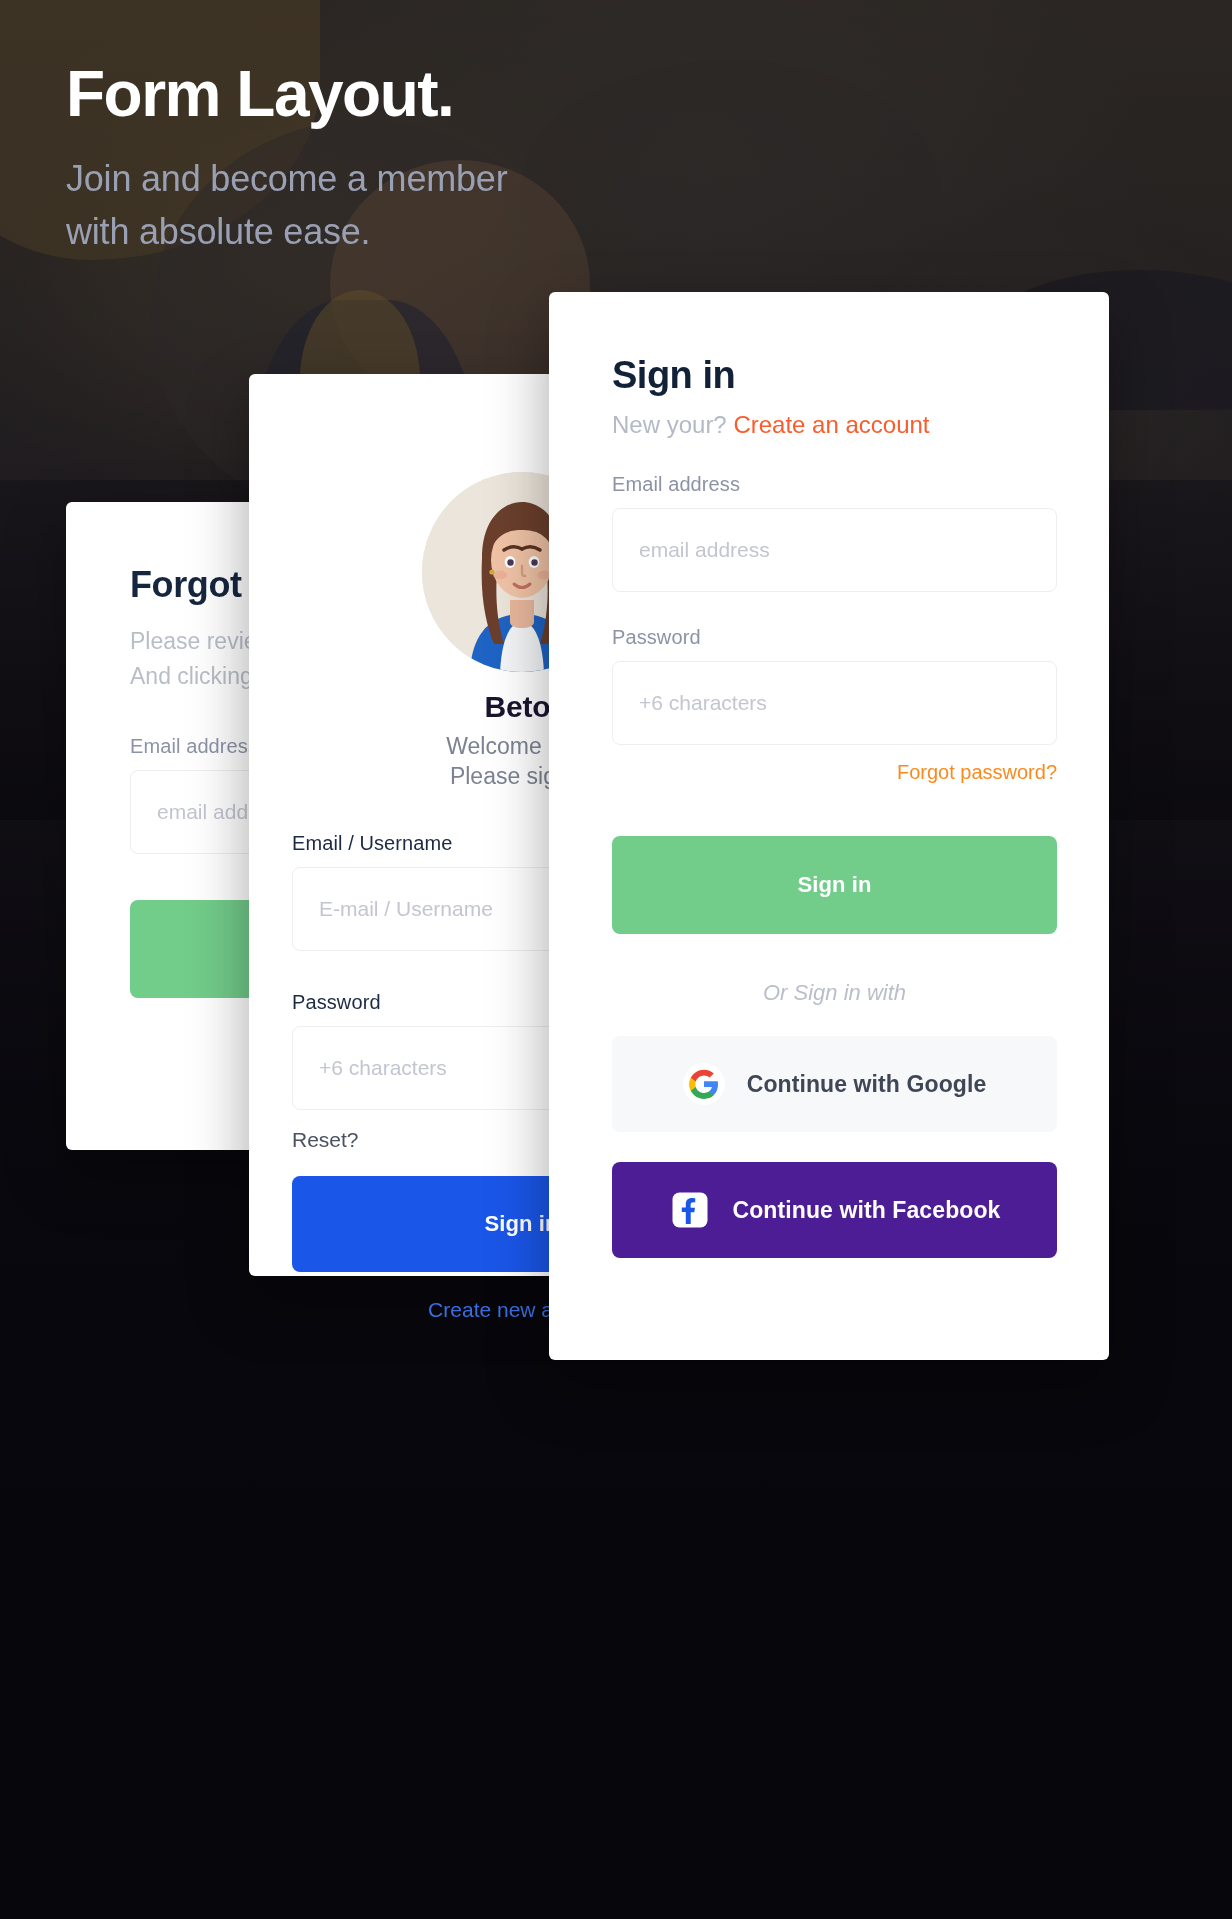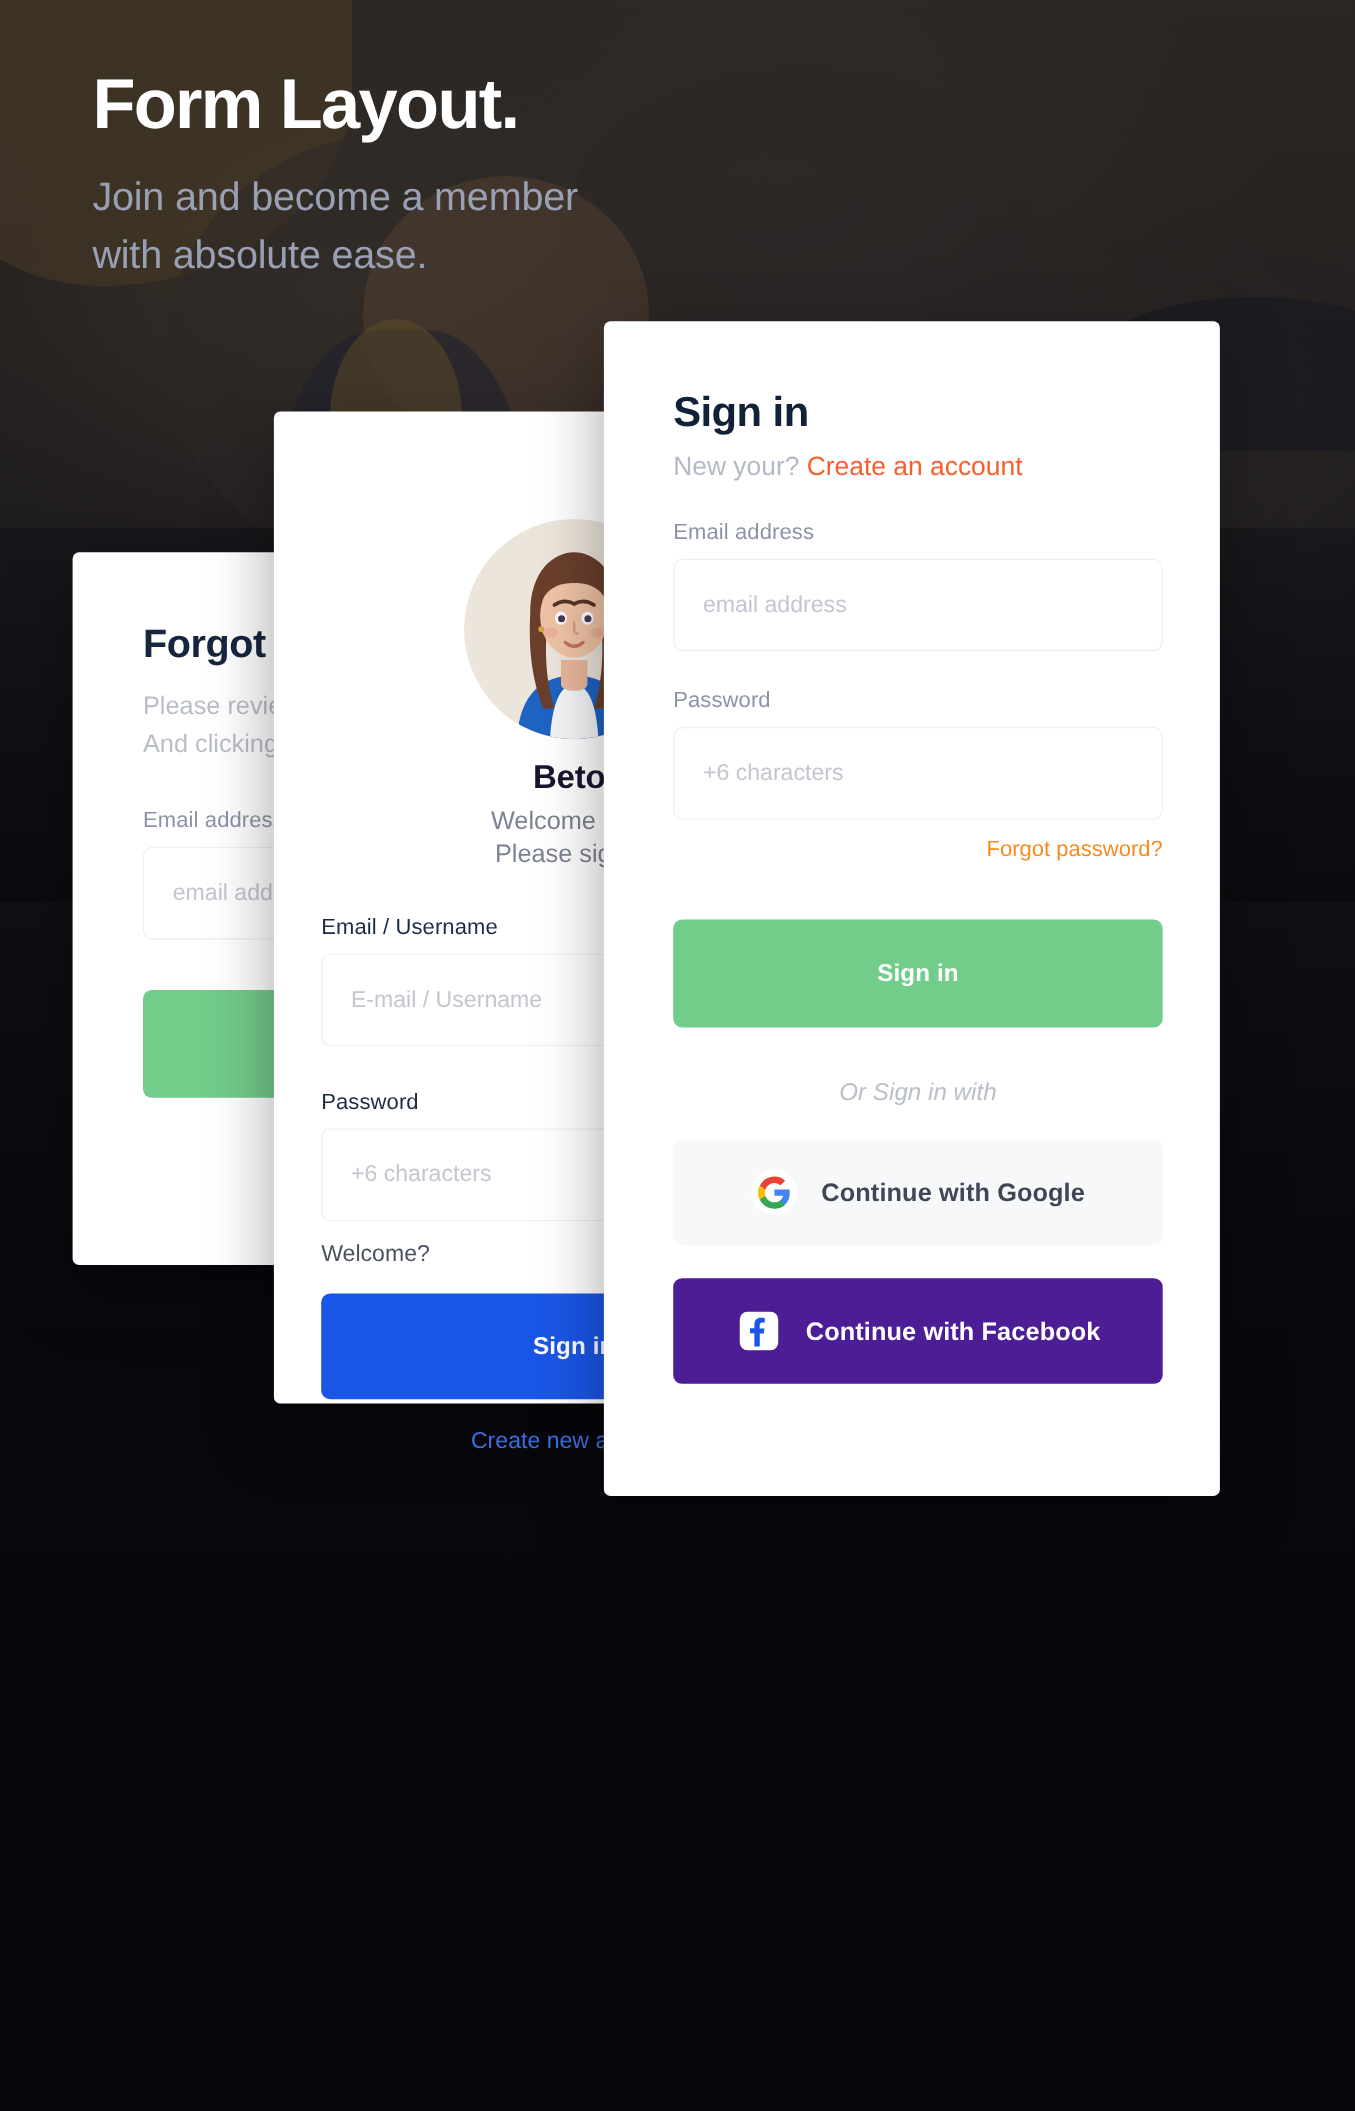--- a/index.html
+++ b/index.html
@@ -55,21 +55,21 @@
 
   .hero-fade {
     position: absolute;
     left: 0; top: 0;
     width: 1232px;
     height: 1760px;
     background: linear-gradient(180deg, rgba(26,23,22,0.45) 0%, rgba(20,18,22,0.5) 35%, rgba(8,7,13,0.92) 72%, #07060c 100%);
   }
 
   
-  .hero-text { position: absolute; left: 84px; top: 62px; z-index: 5; }
+  .hero-text { position: absolute; left: 66px; top: 62px; z-index: 5; }
   .hero-title {
     font-size: 64px;
     line-height: 1.0;
     font-weight: 700;
     color: #ffffff;
     letter-spacing: -1.5px;
   }
   .hero-sub {
     margin-top: 26px;
     font-size: 36px;
@@ -353,21 +353,21 @@
         </div>
       </div>
 
       <div class="login-field">
         <div class="f-label-dark">Password</div>
         <div class="f-input">
           <span class="ph">+6 characters</span>
         </div>
       </div>
 
-      <div class="login-forgot">Welcome?</div>
+      <div class="login-forgot">Reset?</div>
       <div class="btn btn-blue login-btn">Sign in</div>
       <div class="login-create">Create new account</div>
     </div>
   </div>
 
   <div class="card card-signin">
     <div class="signin-body">
 
       <div class="signin-title">Sign in</div>
       <div class="signin-sub">

